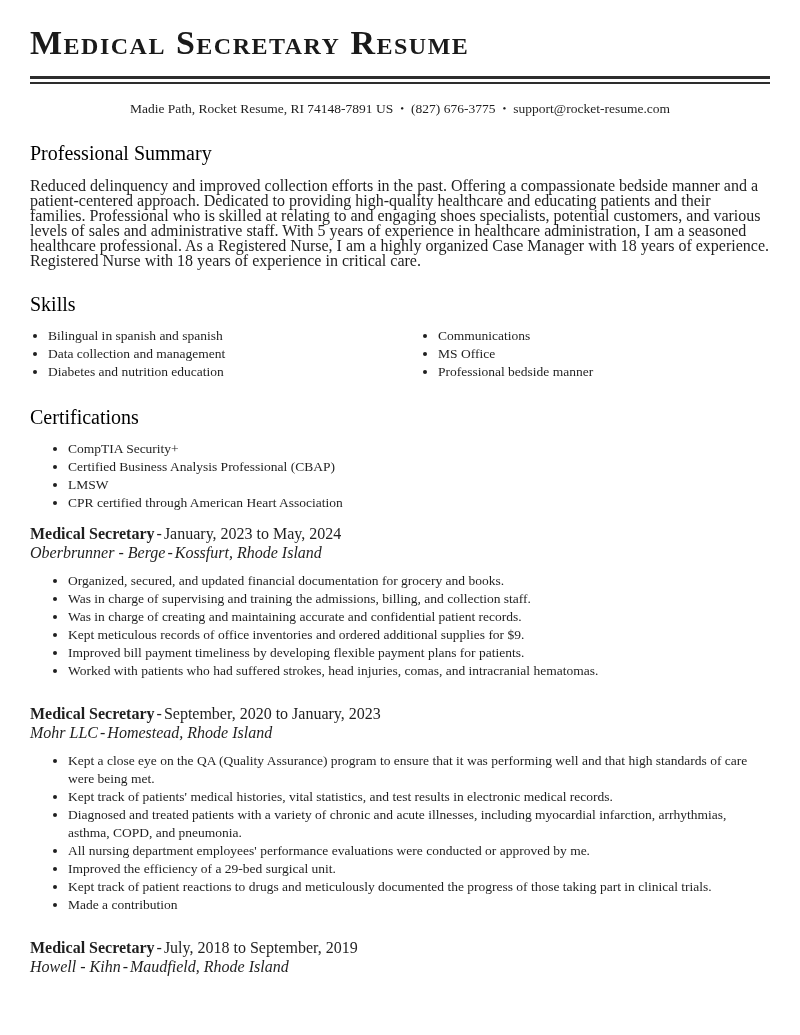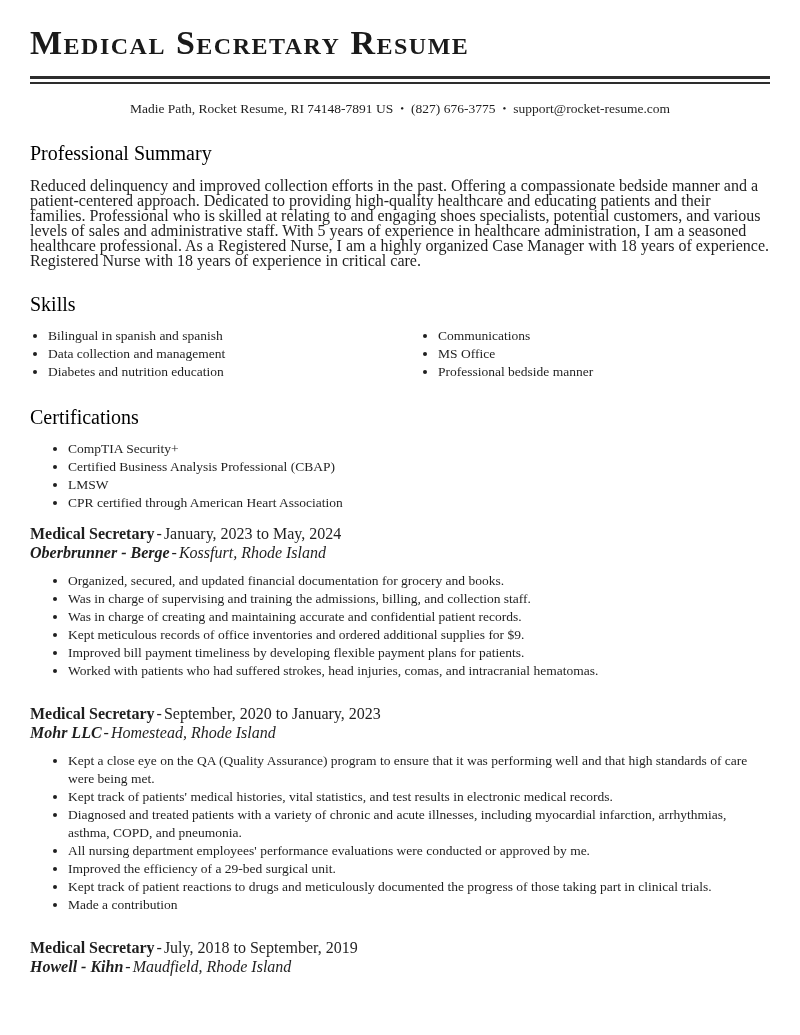--- a/index.html
+++ b/index.html
@@ -63,21 +63,21 @@
   .skills-cols { display: flex; }
   .skills-cols ul { width: 50%; box-sizing: border-box; }
   .skills-cols ul.right-col { padding-left: 18px; }
 
   
   .jobs > .job { margin-top: 24px; }
   .jobs > .job:first-child { margin-top: 12px; }
   .job-line { font-size: 16px; line-height: 19px; }
   .job-title { font-weight: 700; }
   .job-company-line { font-style: italic; }
-  .job-company { font-weight: 700; }
+  .job-company { font-weight: 400; }
   .dash { margin: 0 2px; }
 </style>
 </head>
 <body>
 
 <div class="page">
 
   <h1 class="resume-title">Medical Secretary Resume</h1>
   <div class="header-rule"></div>
   <div class="contact-line">

